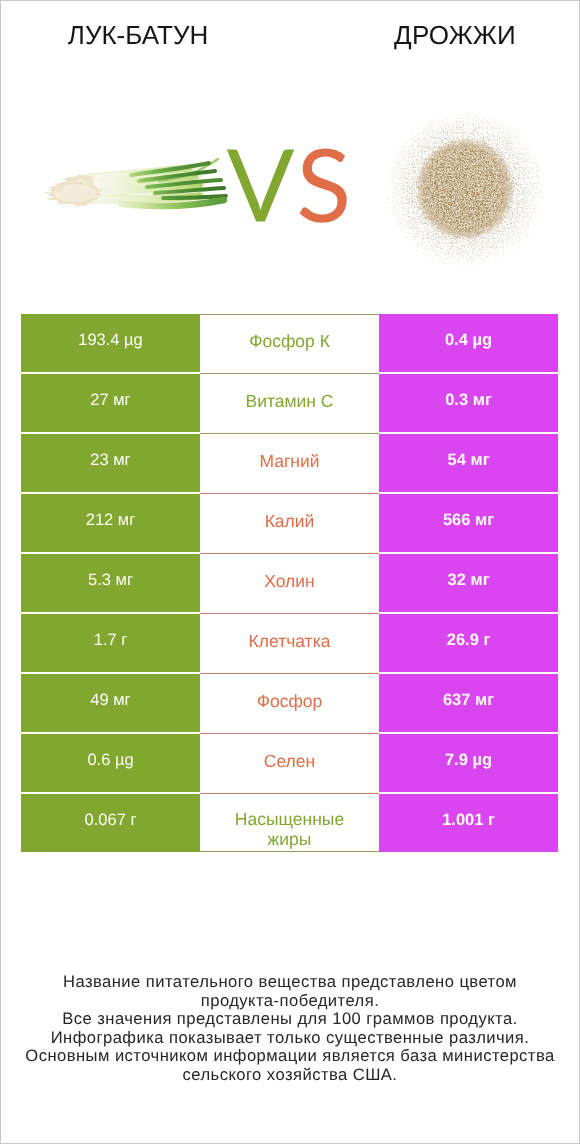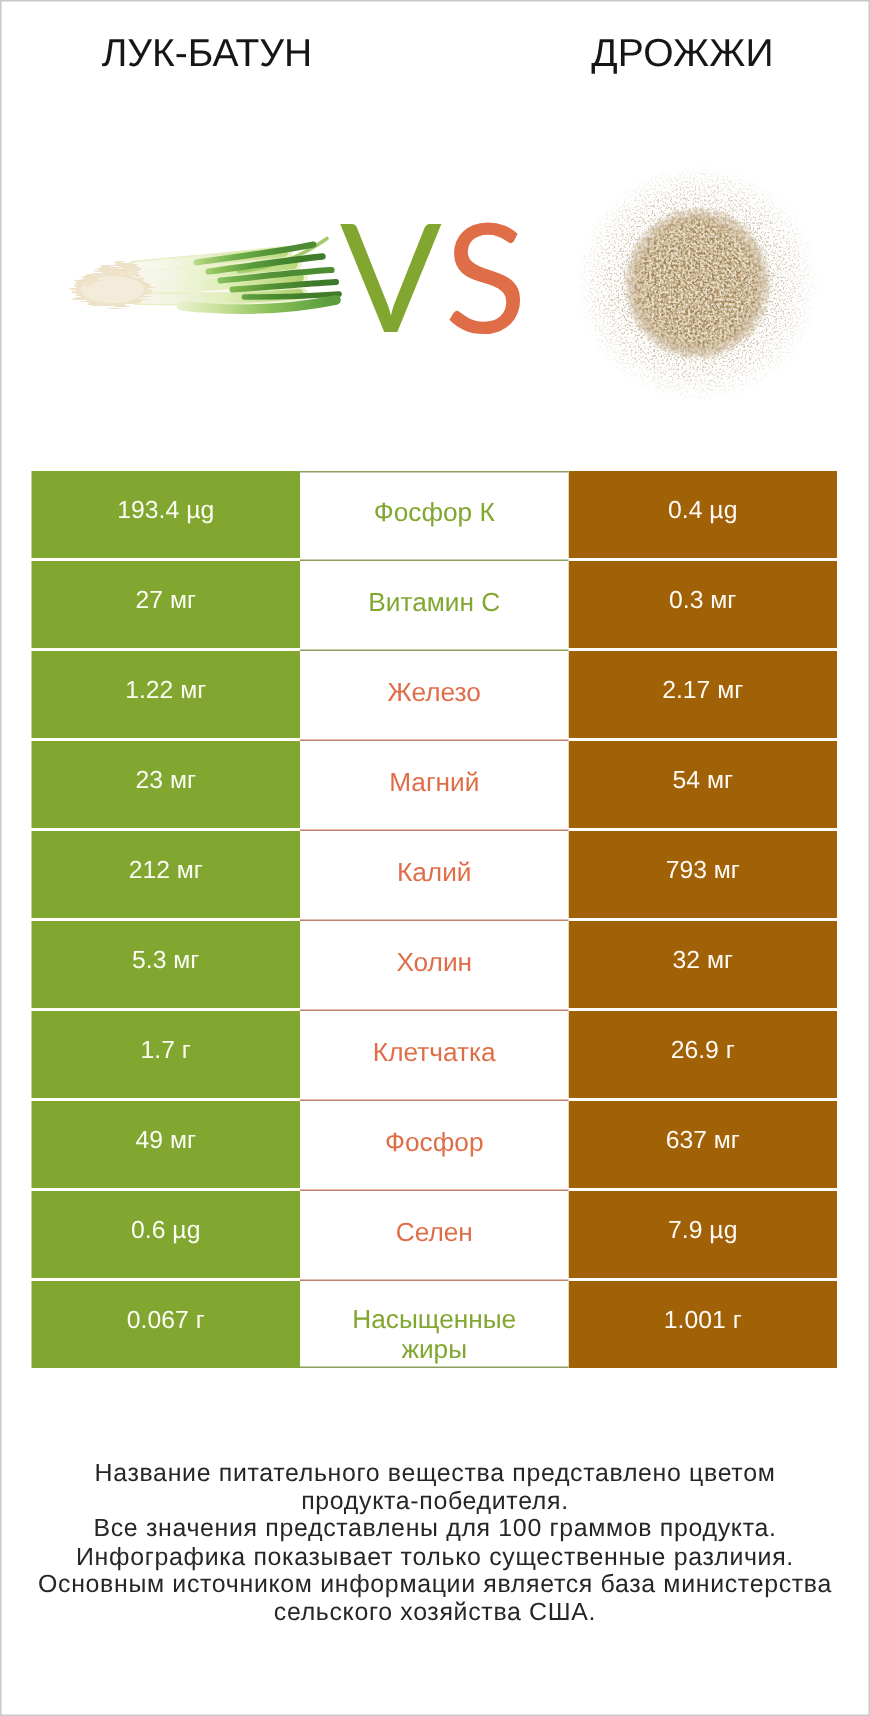--- a/index.html
+++ b/index.html
@@ -21,21 +21,21 @@
   .photo { position:absolute; left:0; top:-60px; pointer-events:none; }
   .vs { position:absolute; left:220px; top:80px; }
   .table { position:absolute; left:20px; top:313px; width:537px; }
   .row { display:flex; height:58px; margin-bottom:2px; }
   .row:last-child { margin-bottom:0; }
   .cell { width:193px; display:flex; align-items:center; justify-content:center; box-sizing:border-box; }
   .cell > span { display:block; position:relative; top:-3px; }
   .mid > span { top:-2px; }
   .mid.twoline > span { top:7px; }
   .left { background:#82a731; color:#fbfdf4; font-size:16.5px; font-weight:400; }
-  .right { background:#a16207; color:#fffaf6; font-size:16.5px; font-weight:400; }
+  .right { background:#d946ef; color:#fffaf6; font-size:16.5px; font-weight:700; }
   .mid { background:#ffffff; font-size:17.5px; font-weight:400; text-align:center; line-height:19.7px; height:60px; margin-bottom:-2px; position:relative; }
   .row:last-child .mid { margin-bottom:0; height:58px;justify-content:center; }
   .mid::after { content:""; position:absolute; left:0; right:0; bottom:0; height:1px; background:var(--bc); }
   .row:first-child .mid::before { content:""; position:absolute; left:0; right:0; top:0; height:1px; background:var(--bc); }
   .mid.green { --bc:#8d9e63; }
   .mid.orange { --bc:#c08069; }
   .mid.green { color:#82a731; }
   .mid.orange { color:#df6e48; }
   .footer { position:absolute; left:0; top:972px; width:578px; text-align:center; font-size:16.6px; color:#262626; line-height:18.5px; letter-spacing:0.45px; }
 </style>
@@ -213,49 +213,38 @@
         </div>
         <div class="cell mid green">
           <span>Витамин C</span>
         </div>
         <div class="cell right">
           <span>0.3 мг</span>
         </div>
       </div>
       <div class="row">
         <div class="cell left">
-          <span>1.22 мг</span>
-        </div>
-        <div class="cell mid orange">
-          <span>Железо</span>
-        </div>
-        <div class="cell right">
-          <span>2.17 мг</span>
-        </div>
-      </div>
-      <div class="row">
-        <div class="cell left">
           <span>23 мг</span>
         </div>
         <div class="cell mid orange">
           <span>Магний</span>
         </div>
         <div class="cell right">
           <span>54 мг</span>
         </div>
       </div>
       <div class="row">
         <div class="cell left">
           <span>212 мг</span>
         </div>
         <div class="cell mid orange">
           <span>Калий</span>
         </div>
         <div class="cell right">
-          <span>793 мг</span>
+          <span>566 мг</span>
         </div>
       </div>
       <div class="row">
         <div class="cell left">
           <span>5.3 мг</span>
         </div>
         <div class="cell mid orange">
           <span>Холин</span>
         </div>
         <div class="cell right">

